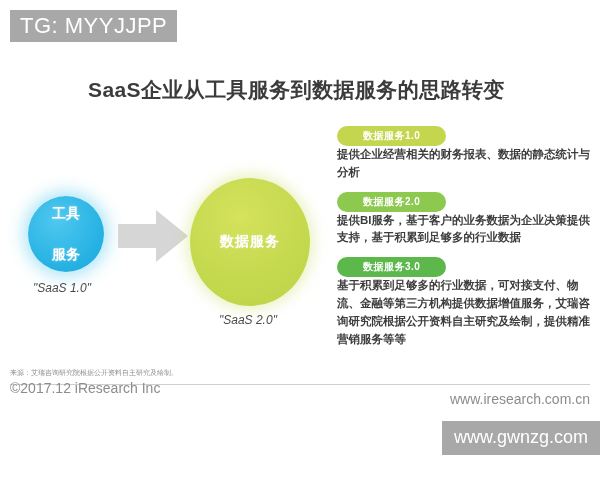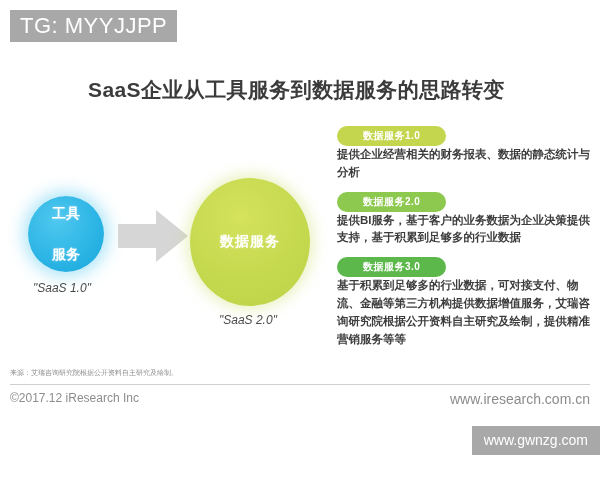--- a/index.html
+++ b/index.html
@@ -164,42 +164,42 @@
     position: absolute;
     left: 10px;
     top: 384px;
     width: 580px;
     height: 1px;
     background: #cfcfcf;
   }
   .copyright {
     position: absolute;
     left: 10px;
-    top: 391px;
-    font-size: 12px;
+    top: 380px;
+    font-size: 14px;
     color: #8c8c8c;
     white-space: nowrap;
   }
   .site {
     position: absolute;
     right: 10px;
     top: 391px;
     font-size: 14px;
     color: #8c8c8c;
     white-space: nowrap;
   }
 
   
   .gw-watermark {
     position: absolute;
     right: 0px;
     bottom: 25px;
     background: #a8a8a8;
     color: #ffffff;
-    font-size: 14px;
+    font-size: 18px;
     padding: 6px 12px 7px 12px;
     line-height: 1.15;
     white-space: nowrap;
   }
 </style>
 </head>
 <body>
 
 <div class="slide">
 

